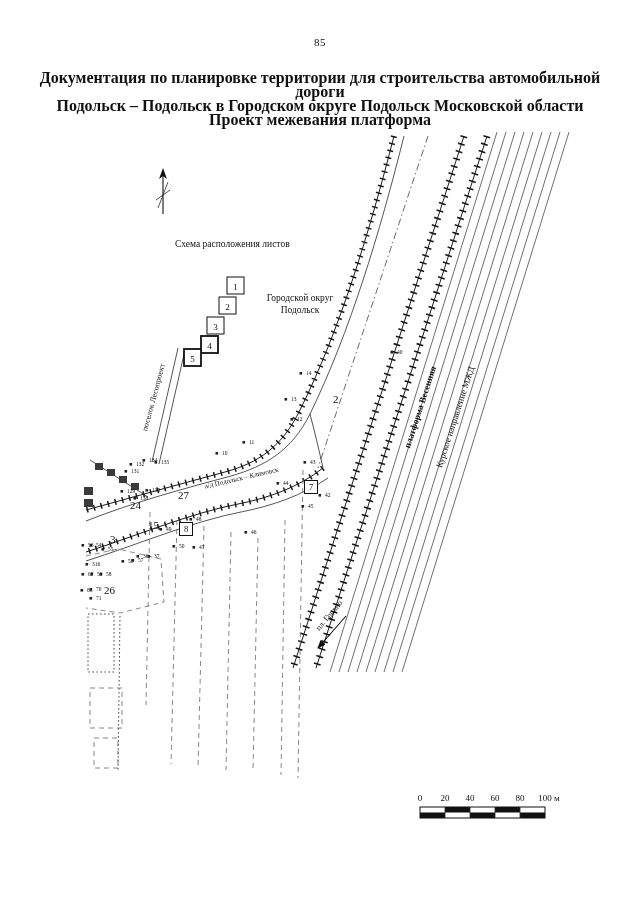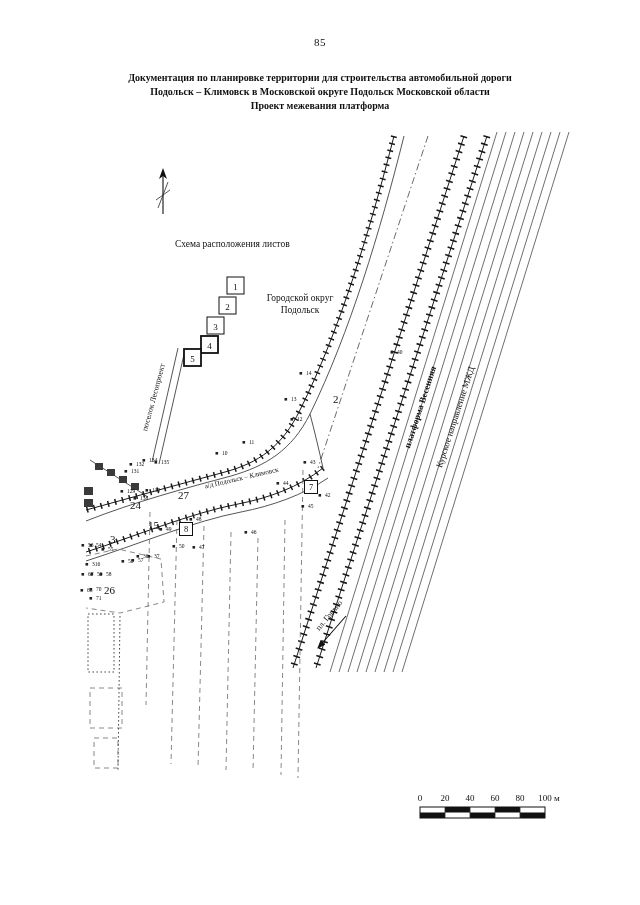--- a/index.html
+++ b/index.html
@@ -9,21 +9,21 @@
     font-family:"Liberation Serif", serif; color:#111;
     overflow:hidden;
   }
   .page { position:absolute; inset:0; background:#fff; }
   .page-number {
     position:absolute; top:36px; left:0; width:100%;
     text-align:center; font-size:11px; letter-spacing:0.5px;
   }
   .title-block {
     position:absolute; top:71px; left:30px; right:30px;
-    text-align:center; font-weight:bold; font-size:10px; line-height:14px;
+    text-align:center; font-weight:bold; font-size:16px; line-height:14px;
   }
   svg.map { position:absolute; left:0; top:0; }
 
   
   .lbl95  { font:9.5px "Liberation Serif", serif; fill:#111; }
   .lbl9b  { font:bold 9px "Liberation Serif", serif; fill:#111; }
   .lbl9   { font:9px "Liberation Serif", serif; fill:#111; }
   .lbl8   { font:8px "Liberation Serif", serif; fill:#111; }
   .lbl7   { font:7px "Liberation Serif", serif; fill:#111; }
   .sheet-num { font:9px "Liberation Serif", serif; fill:#111; }
@@ -52,21 +52,21 @@
 </style>
 </head>
 <body>
 
 <div class="page">
 
   <div class="page-number">85</div>
 
   <div class="title-block">
     <div>Документация по планировке территории для строительства автомобильной дороги</div>
-    <div>Подольск – Климовск в Московской округе Подольск Московской области</div>
+    <div>Подольск – Подольск в Городском округе Подольск Московской области</div>
     <div>Проект межевания платформа</div>
   </div>
 
   <svg class="map" width="640" height="905" viewBox="0 0 640 905" xmlns="http://www.w3.org/2000/svg">
 
     <defs>
       <marker id="arrowhead" markerWidth="9" markerHeight="8" refX="7" refY="3" orient="auto">
         <path d="M0,0 L8,3 L0,6 z" fill="#111"></path>
       </marker>
     </defs>

